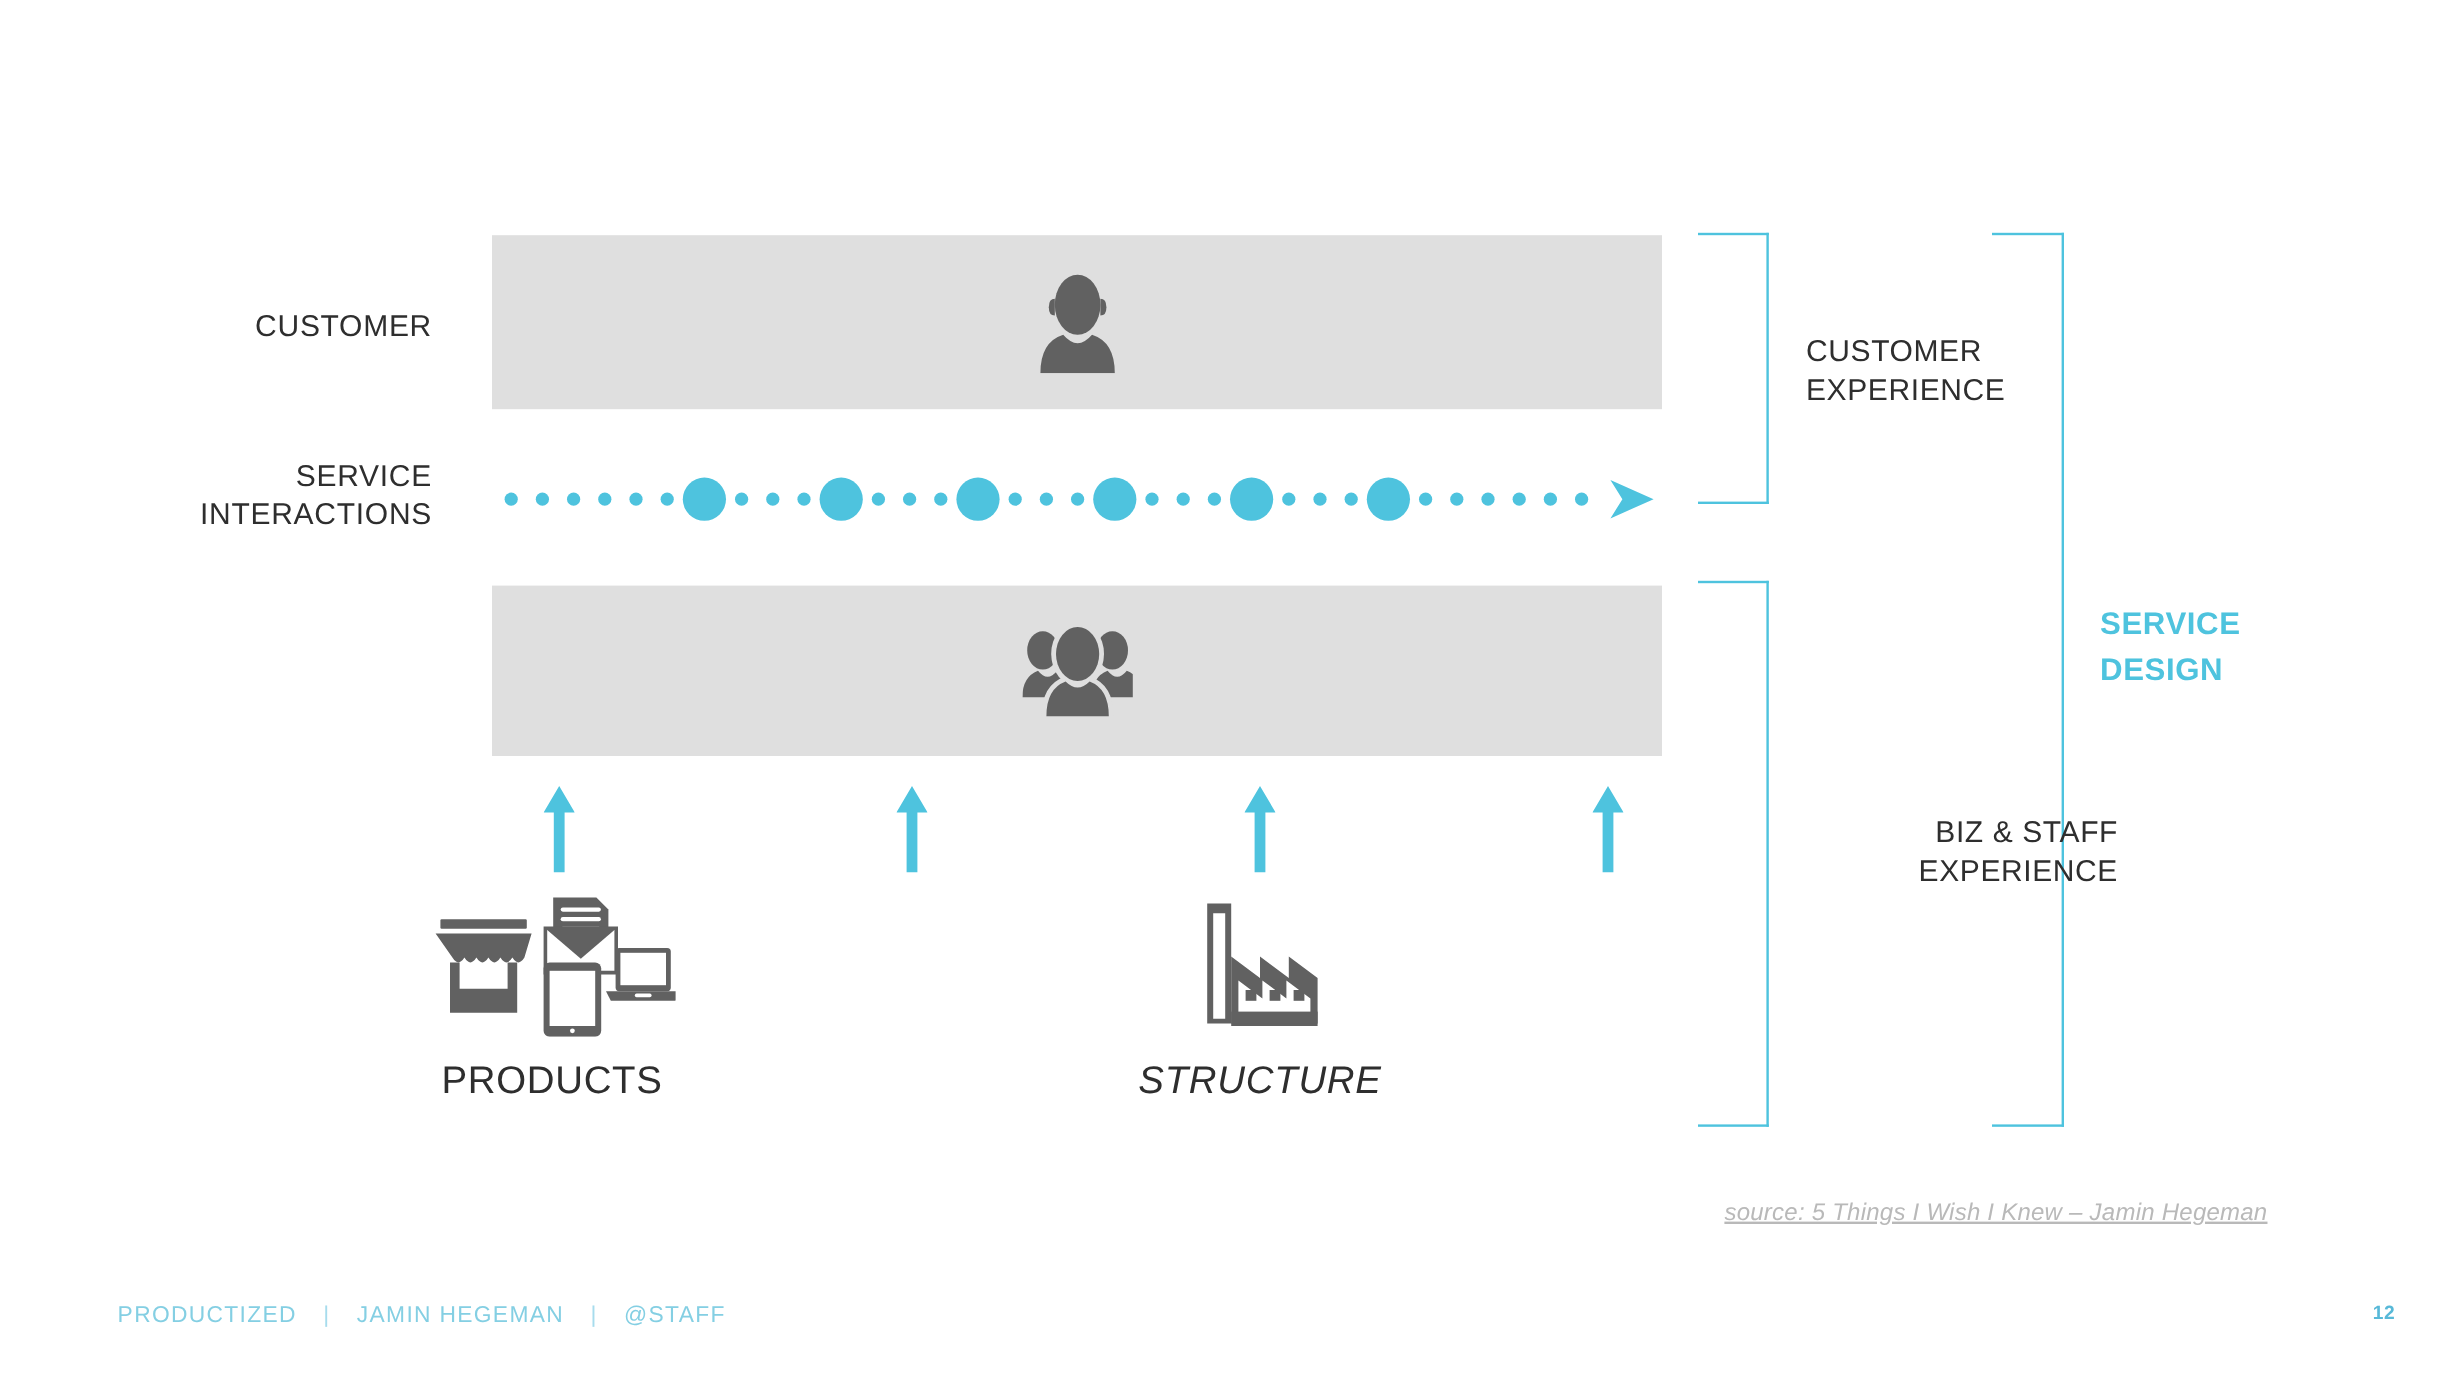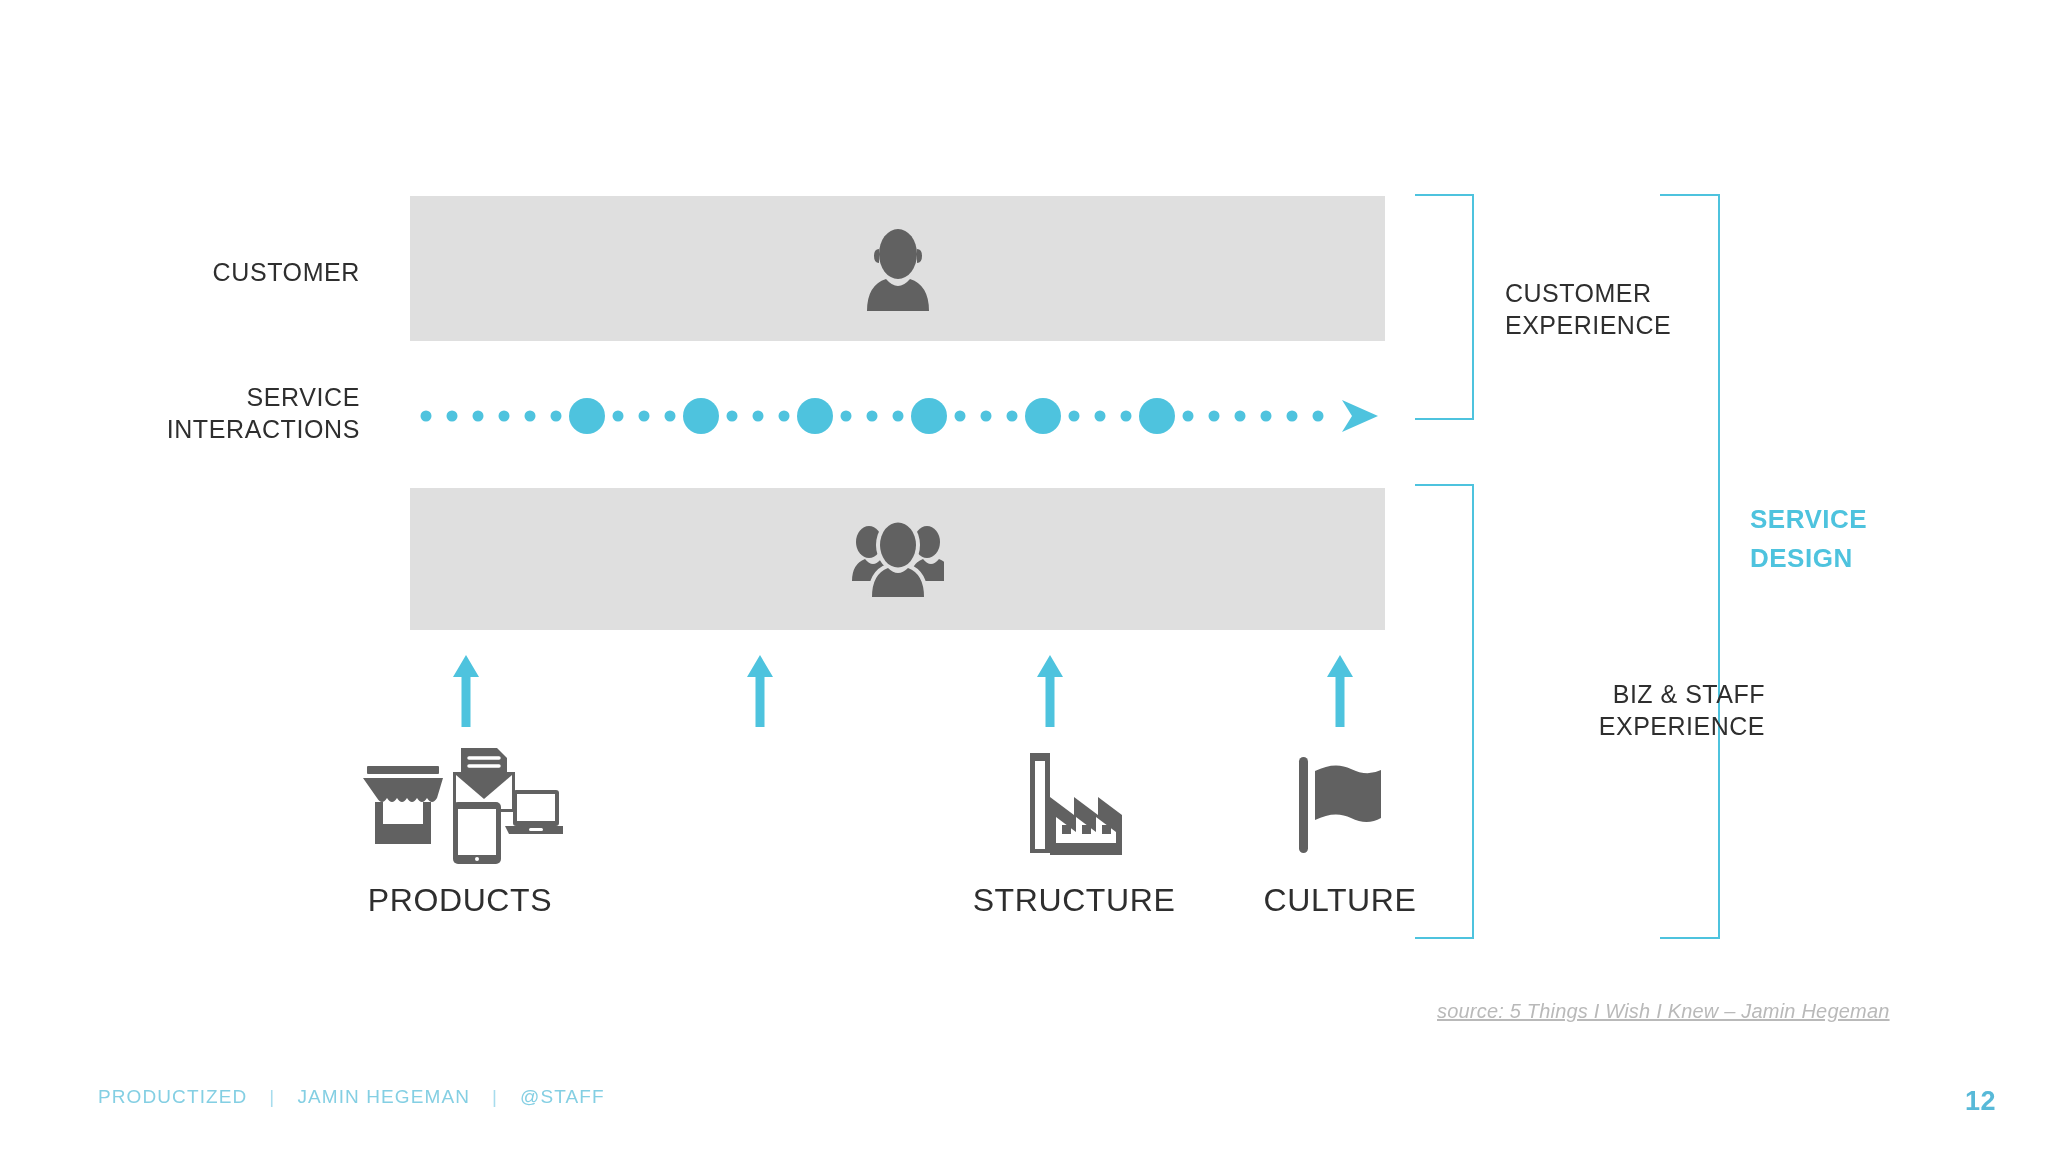--- a/index.html
+++ b/index.html
@@ -82,21 +82,21 @@
 
   
   .pillar {
     position: absolute;
     top: 738px;
     width: 250px;
     text-align: center;
   }
   #pillar-products   { left: 335px; }
   #pillar-operations { left: 635px; }
-  #pillar-structure  { left: 949px; }
+  #pillar-structure  { left: 925px; font-style: italic; }
   #pillar-culture    { left: 1215px; }
 
   .pillar-art {
     height: 130px;
     display: flex;
     align-items: center;
     justify-content: center;
   }
   .pillar-art svg { display: block; }
 
@@ -157,21 +157,21 @@
     color: #84cfe3;
   }
   #footer .sep {
     color: #a7dced;
     padding: 0 22px;
   }
   #page-number {
     position: absolute;
     right: 52px;
     top: 1086px;
-    font-size: 27px;
+    font-size: 16px;
     font-weight: bold;
     color: #58b9d8;
     letter-spacing: 0.5px;
   }
 </style>
 </head>
 <body>
 
 <div class="slide">
 
@@ -332,31 +332,20 @@
           <rect x="38" y="74" width="9" height="9"></rect>
           <rect x="58" y="74" width="9" height="9"></rect>
           <rect x="78" y="74" width="9" height="9"></rect>
           <rect x="26" y="92" width="72" height="10"></rect>
         </g>
       </svg>
     </div>
     <div class="pillar-label">STRUCTURE</div>
   </div>
 
-  <div class="pillar" id="pillar-culture">
-    <div class="pillar-art">
-      <svg width="94" height="104" viewBox="0 0 94 104" aria-hidden="true">
-        <g fill="#616161">
-          <rect x="6" y="6" width="9" height="96" rx="4.5"></rect>
-          <path d="M22 20 q20 -10 36 -2 q16 8 30 1 v48 q-14 8 -30 0 q-16 -8 -36 2 z"></path>
-        </g>
-      </svg>
-    </div>
-    <div class="pillar-label">CULTURE</div>
-  </div>
 
   <div class="bracket" id="bracket-cx"></div>
   <div class="bracket" id="bracket-biz"></div>
   <div class="bracket" id="bracket-sd"></div>
 
   <div class="bracket-label" id="label-cx">CUSTOMER
 EXPERIENCE</div>
   <div class="bracket-label" id="label-biz">BIZ &amp; STAFF
 EXPERIENCE</div>
   <div class="bracket-label" id="label-sd">SERVICE

